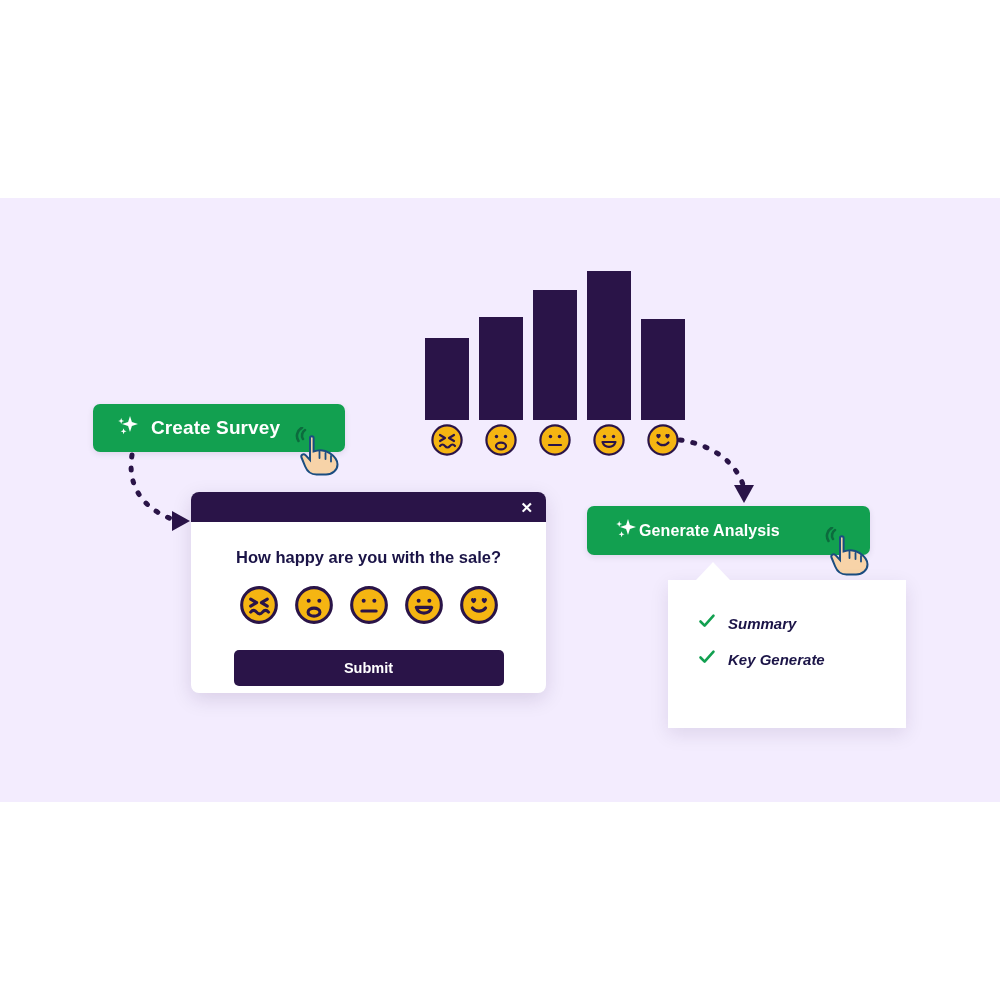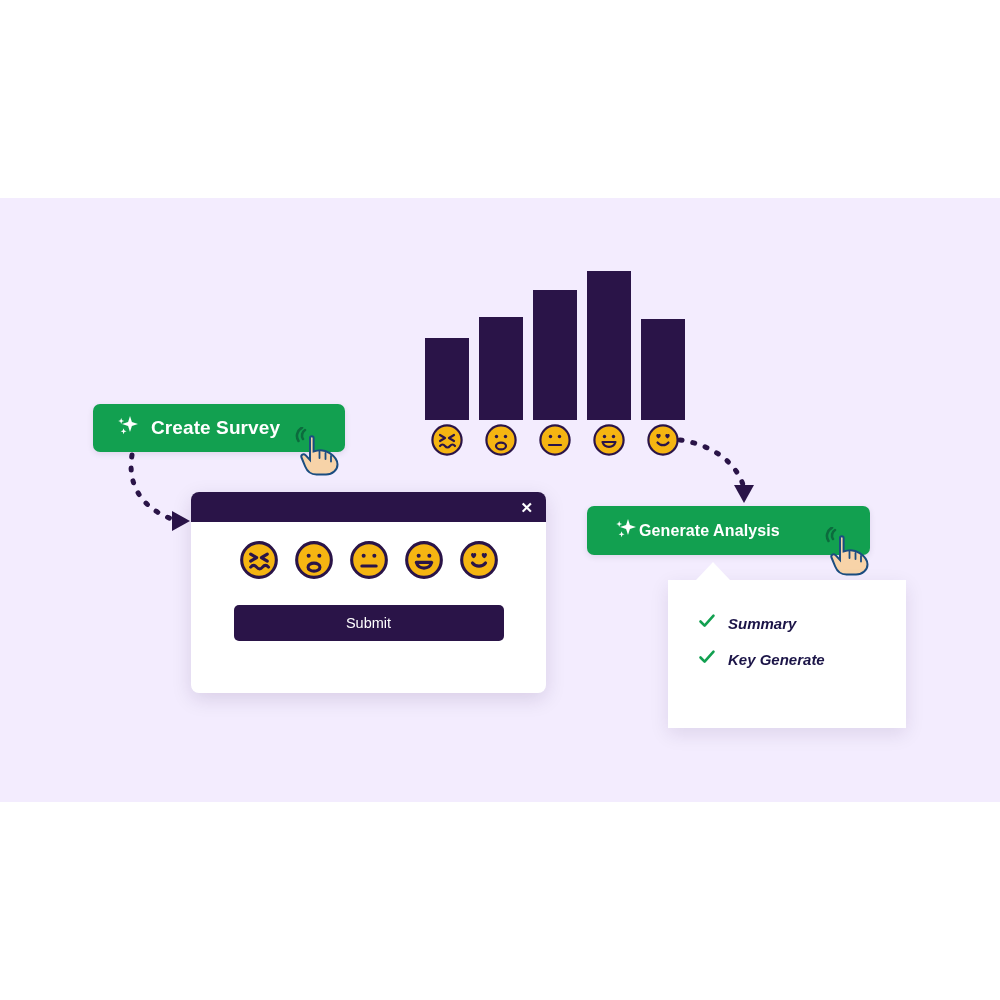--- a/index.html
+++ b/index.html
@@ -40,21 +40,21 @@
          border-radius:8px;box-shadow:0 6px 20px rgba(40,10,70,.13);overflow:hidden;}
   #modal .mhead{height:30px;background:#2a1448;position:relative;}
   #modal .mclose{position:absolute;right:13px;top:50%;transform:translateY(-50%);
                  color:#ffffff;font-size:15px;font-weight:bold;line-height:1;cursor:pointer;}
   #modal .mbody{padding:0;}
   #modal .question{text-align:center;color:#1b1447;font-size:16.5px;font-weight:bold;
                    margin-top:26px;}
   #modal .faces{display:flex;justify-content:center;gap:17px;margin-top:19px;}
   #modal .submit{margin:26px auto 0;width:270px;height:36px;background:#2a1448;border-radius:5px;
                  display:flex;align-items:center;justify-content:center;color:#ffffff;
-                 font-size:14.5px;font-weight:normal;cursor:pointer;border:none;}
+                 font-size:14.5px;font-weight:bold;cursor:pointer;border:none;}
 
   
   #results{position:absolute;left:668px;top:580px;width:238px;height:148px;background:#ffffff;
            box-shadow:0 6px 18px rgba(40,10,70,.10);}
   #results .tri{position:absolute;left:28px;top:-18px;width:0;height:0;
                 border-left:17px solid transparent;border-right:17px solid transparent;
                 border-bottom:18px solid #ffffff;}
   #results .row{display:flex;align-items:center;margin-left:30px;height:36px;}
   #results .rows{padding-top:25px;}
   #results .rtext{color:#1b1447;font-size:15px;font-weight:bold;margin-left:12px;font-style:italic;}
@@ -147,20 +147,21 @@
                C18 47.5 14 44 12.2 39.5 L8.5 30.5 C7.5 28 10.5 26 12.5 28.2 L17 33 Z" fill="#f7d3a8" stroke="#1b4d80" stroke-width="2"></path>
       <path d="M26.5 24.5 L26.5 31 M32.5 26 L32.5 32 M38 29 L38 34.5" fill="none" stroke="#1b4d80" stroke-width="1.8" stroke-linecap="round"></path>
     </svg>
   </span>
 
   <div id="modal">
     <div class="mhead">
       <span class="mclose">✕</span>
     </div>
     <div class="mbody">
+      <div class="question">How happy are you with the sale?</div>
       <div class="faces">
           <span style="cursor: pointer;">
             <svg class="face" width="38" height="38" viewBox="0 0 32 32">
             <circle cx="16" cy="16" r="14.6" fill="#f5b512" stroke="#2a1448" stroke-width="2.61"></circle>
               <path d="M9 11 L14 14 L9 17" fill="none" stroke="#2a1448" stroke-width="2.61" stroke-linecap="round" stroke-linejoin="round"></path>
              <path d="M23 11 L18 14 L23 17" fill="none" stroke="#2a1448" stroke-width="2.61" stroke-linecap="round" stroke-linejoin="round"></path>
              <path d="M9 22 q2.5 -3 5 0 q2.5 3 5 0 q2.5 -3 5 0" fill="none" stroke="#2a1448" stroke-width="2.61" stroke-linecap="round"></path>
             </svg>
           </span>
           <span style="cursor: pointer;">

